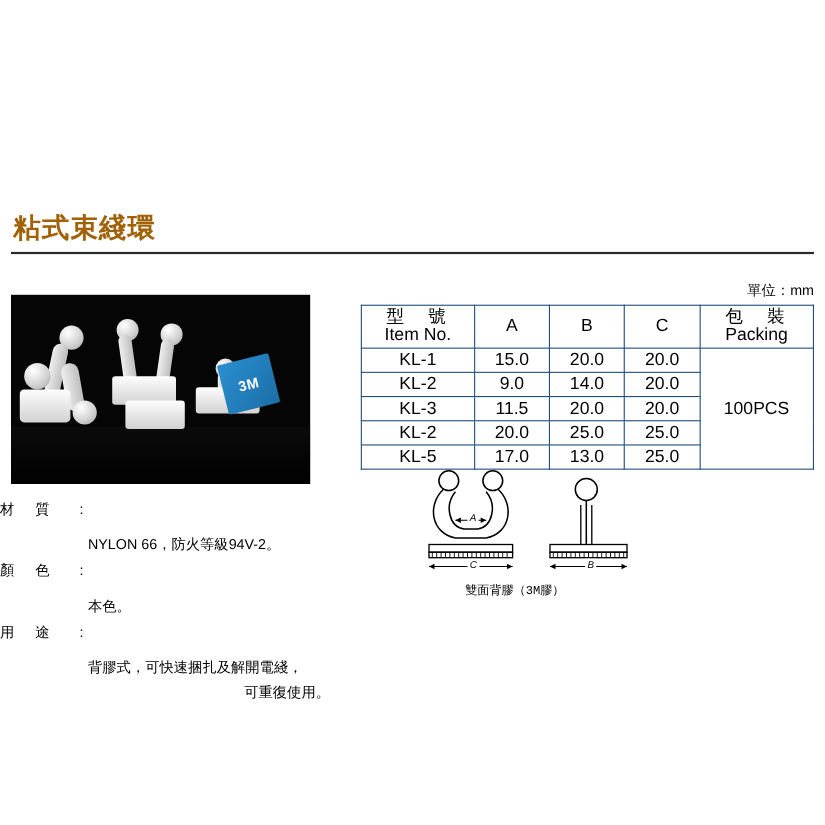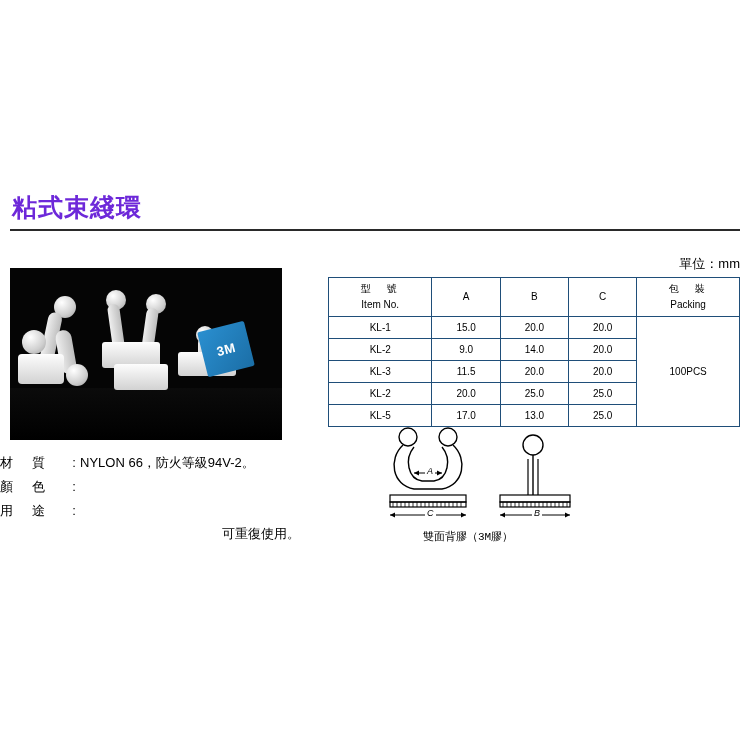--- a/index.html
+++ b/index.html
@@ -18,21 +18,21 @@
 
   
   #page-title {
     position: absolute;
     left: 12px;
     top: 195px;
     font-size: 25px;
     font-weight: bold;
     letter-spacing: 1px;
     line-height: 1;
-    color: #6d28d9;
+    color: #a16207;
   }
   #title-rule {
     position: absolute;
     left: 10px;
     top: 229px;
     width: 730px;
     height: 2px;
     background: #2a2a2a;
   }
 
@@ -104,20 +104,21 @@
     letter-spacing: 3px;
     white-space: nowrap;
   }
   .spec-colon {
     width: 12px;
     flex: 0 0 12px;
     text-align: center;
   }
   .spec-val {
     flex: 1 1 auto;
+    margin-top: 32px;
   }
   .spec-val-2 {
     margin-left: 80px;
     font-size: 13px;
     line-height: 20px;
     text-align: right;
   }
 
   
   #unit-label {
@@ -127,21 +128,21 @@
     font-size: 13px;
   }
 
   
   #spec-table {
     position: absolute;
     left: 328px;
     top: 277px;
     width: 412px;
     border-collapse: collapse;
-    font-size: 10px;
+    font-size: 16px;
   }
   #spec-table td, #spec-table th {
     border: 1px solid #1f4e79;
     text-align: center;
     padding: 0;
     height: 21px;
     font-weight: normal;
     color: #000;
   }
   #spec-table thead th {
@@ -208,24 +209,26 @@
 
 <div id="spec-list">
   <div class="spec-row">
     <span class="spec-key">材　質</span>
     <span class="spec-colon">:</span>
     <span class="spec-val">NYLON 66，防火等級94V-2。</span>
   </div>
   <div class="spec-row">
     <span class="spec-key">顏　色</span>
     <span class="spec-colon">:</span>
+    <span class="spec-val">本色。</span>
   </div>
   <div class="spec-row">
     <span class="spec-key">用　途</span>
     <span class="spec-colon">:</span>
+    <span class="spec-val">背膠式，可快速捆扎及解開電綫，</span>
   </div>
   <div class="spec-val-2">可重復使用。</div>
 </div>
 
 <div id="unit-label">單位：mm</div>
 
 <table id="spec-table">
   <thead>
     <tr>
       <th class="col-item th-itemno">

